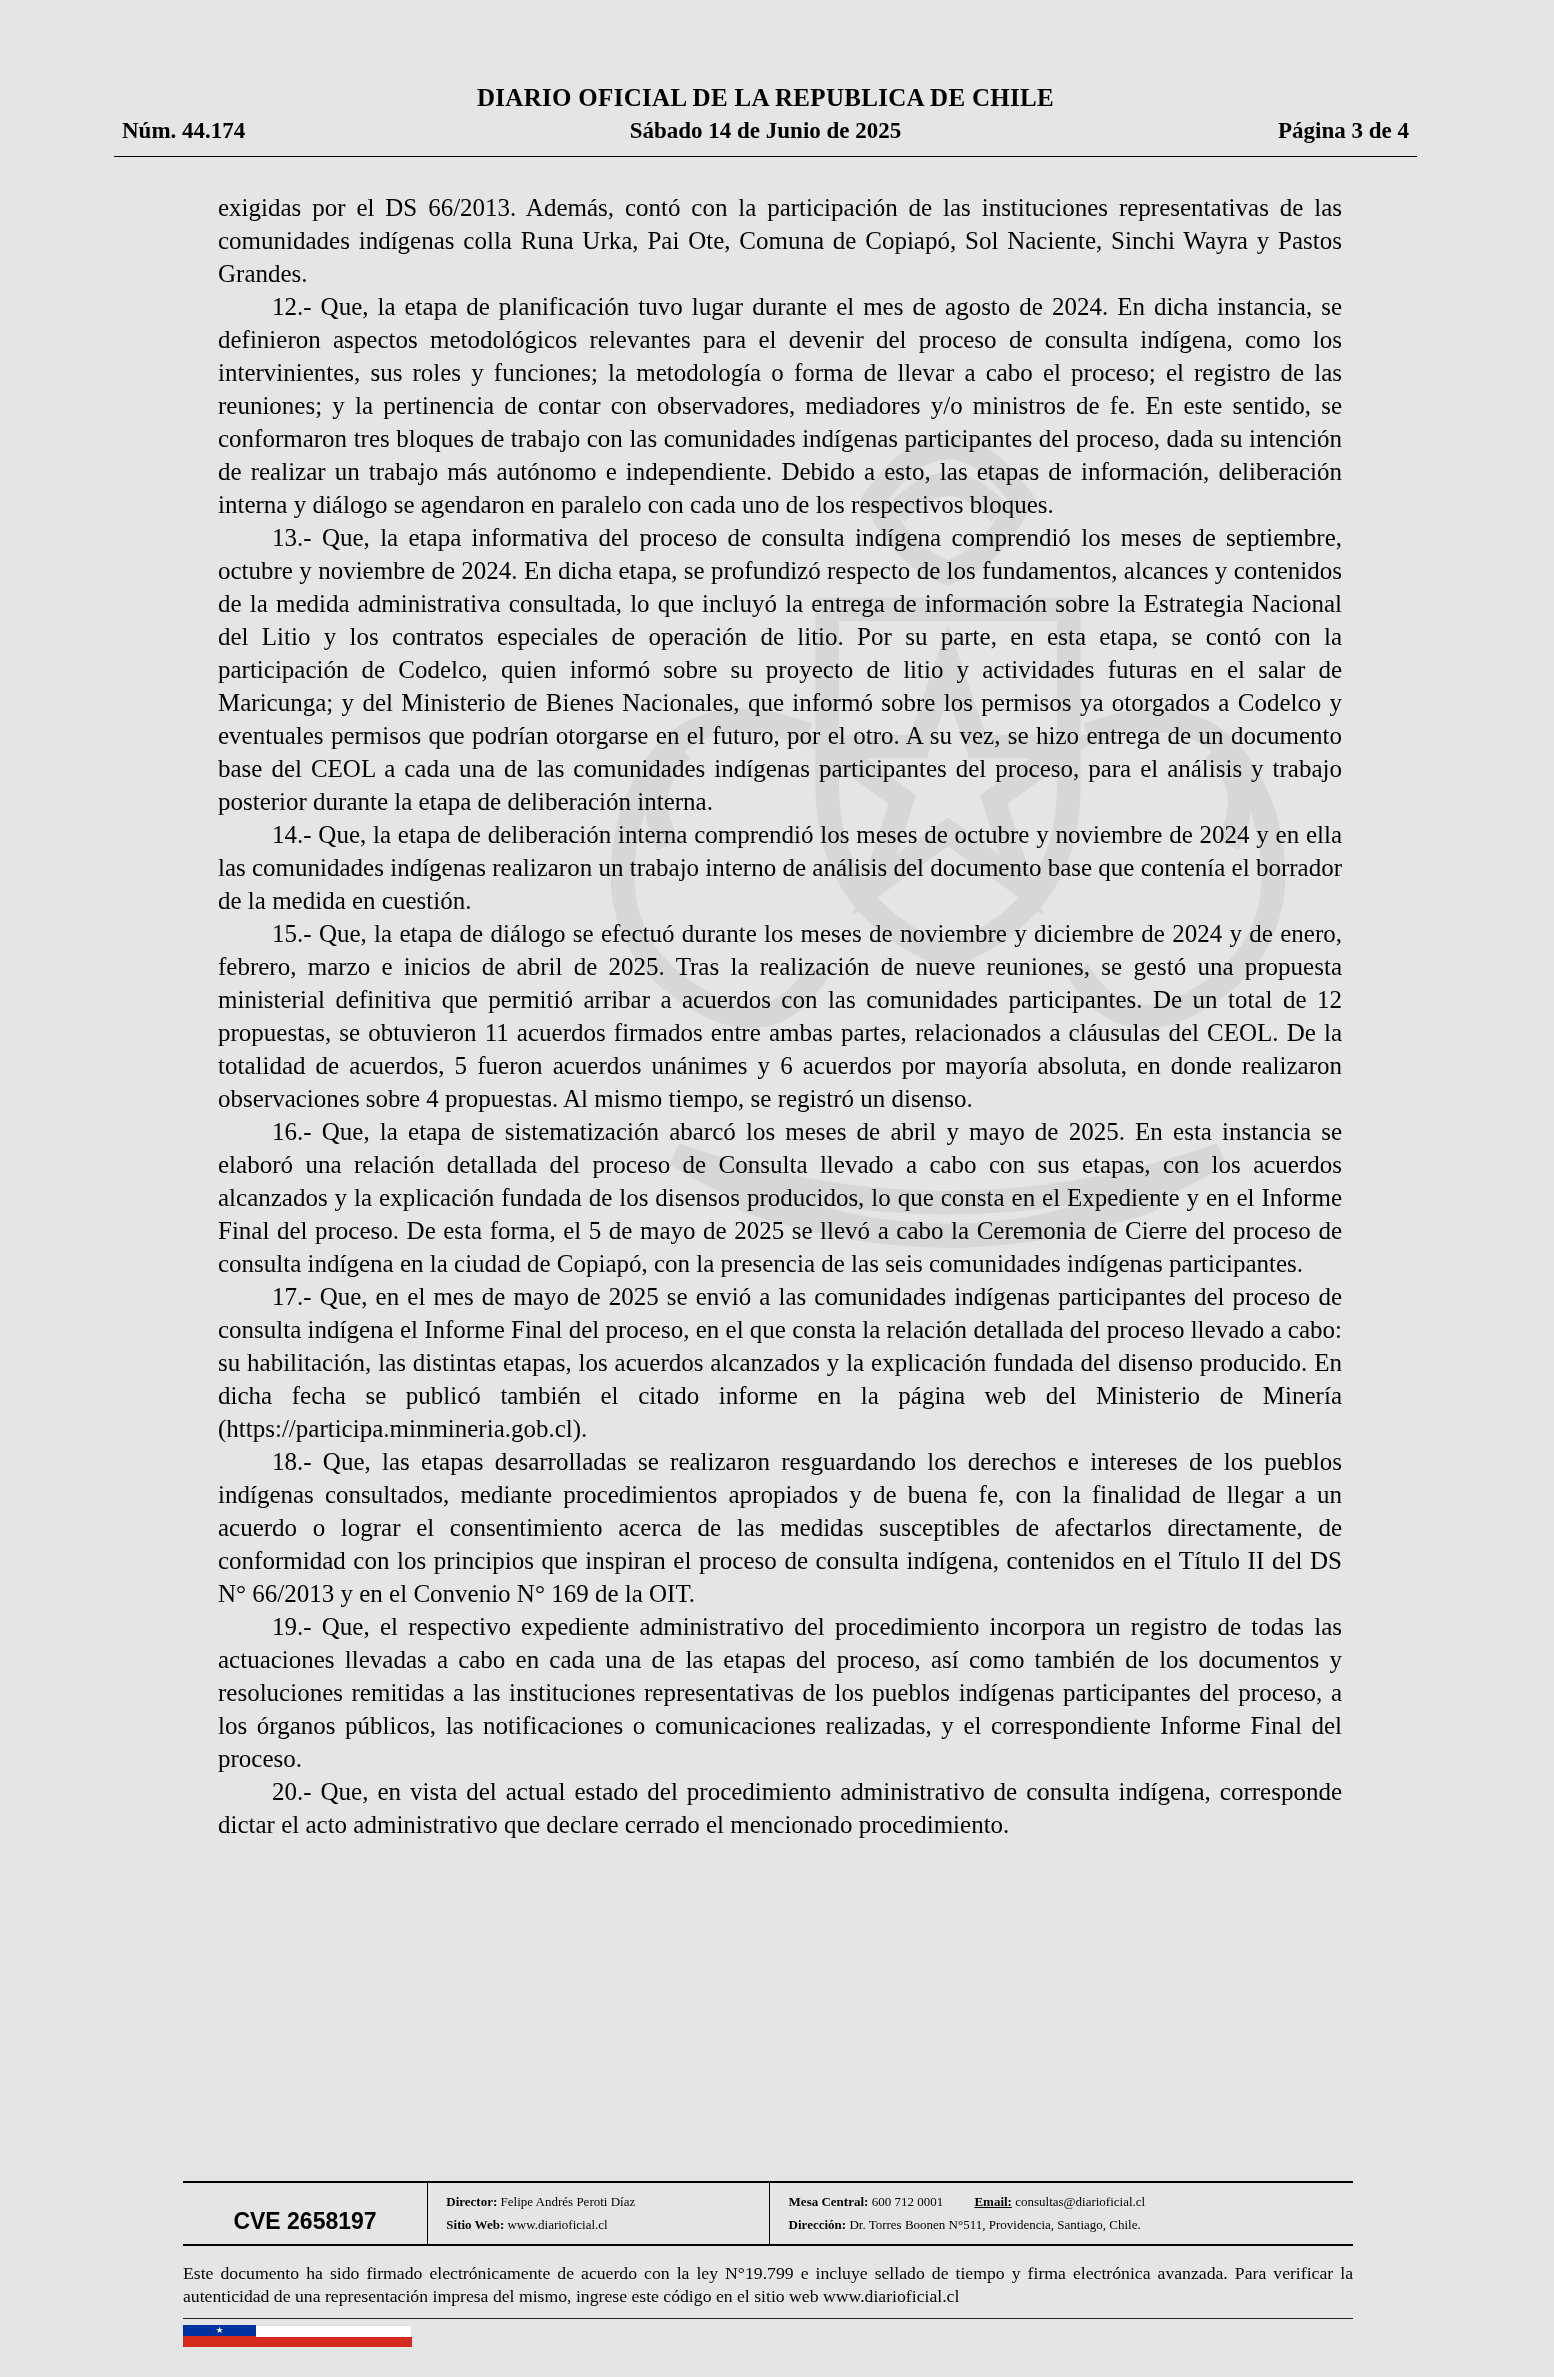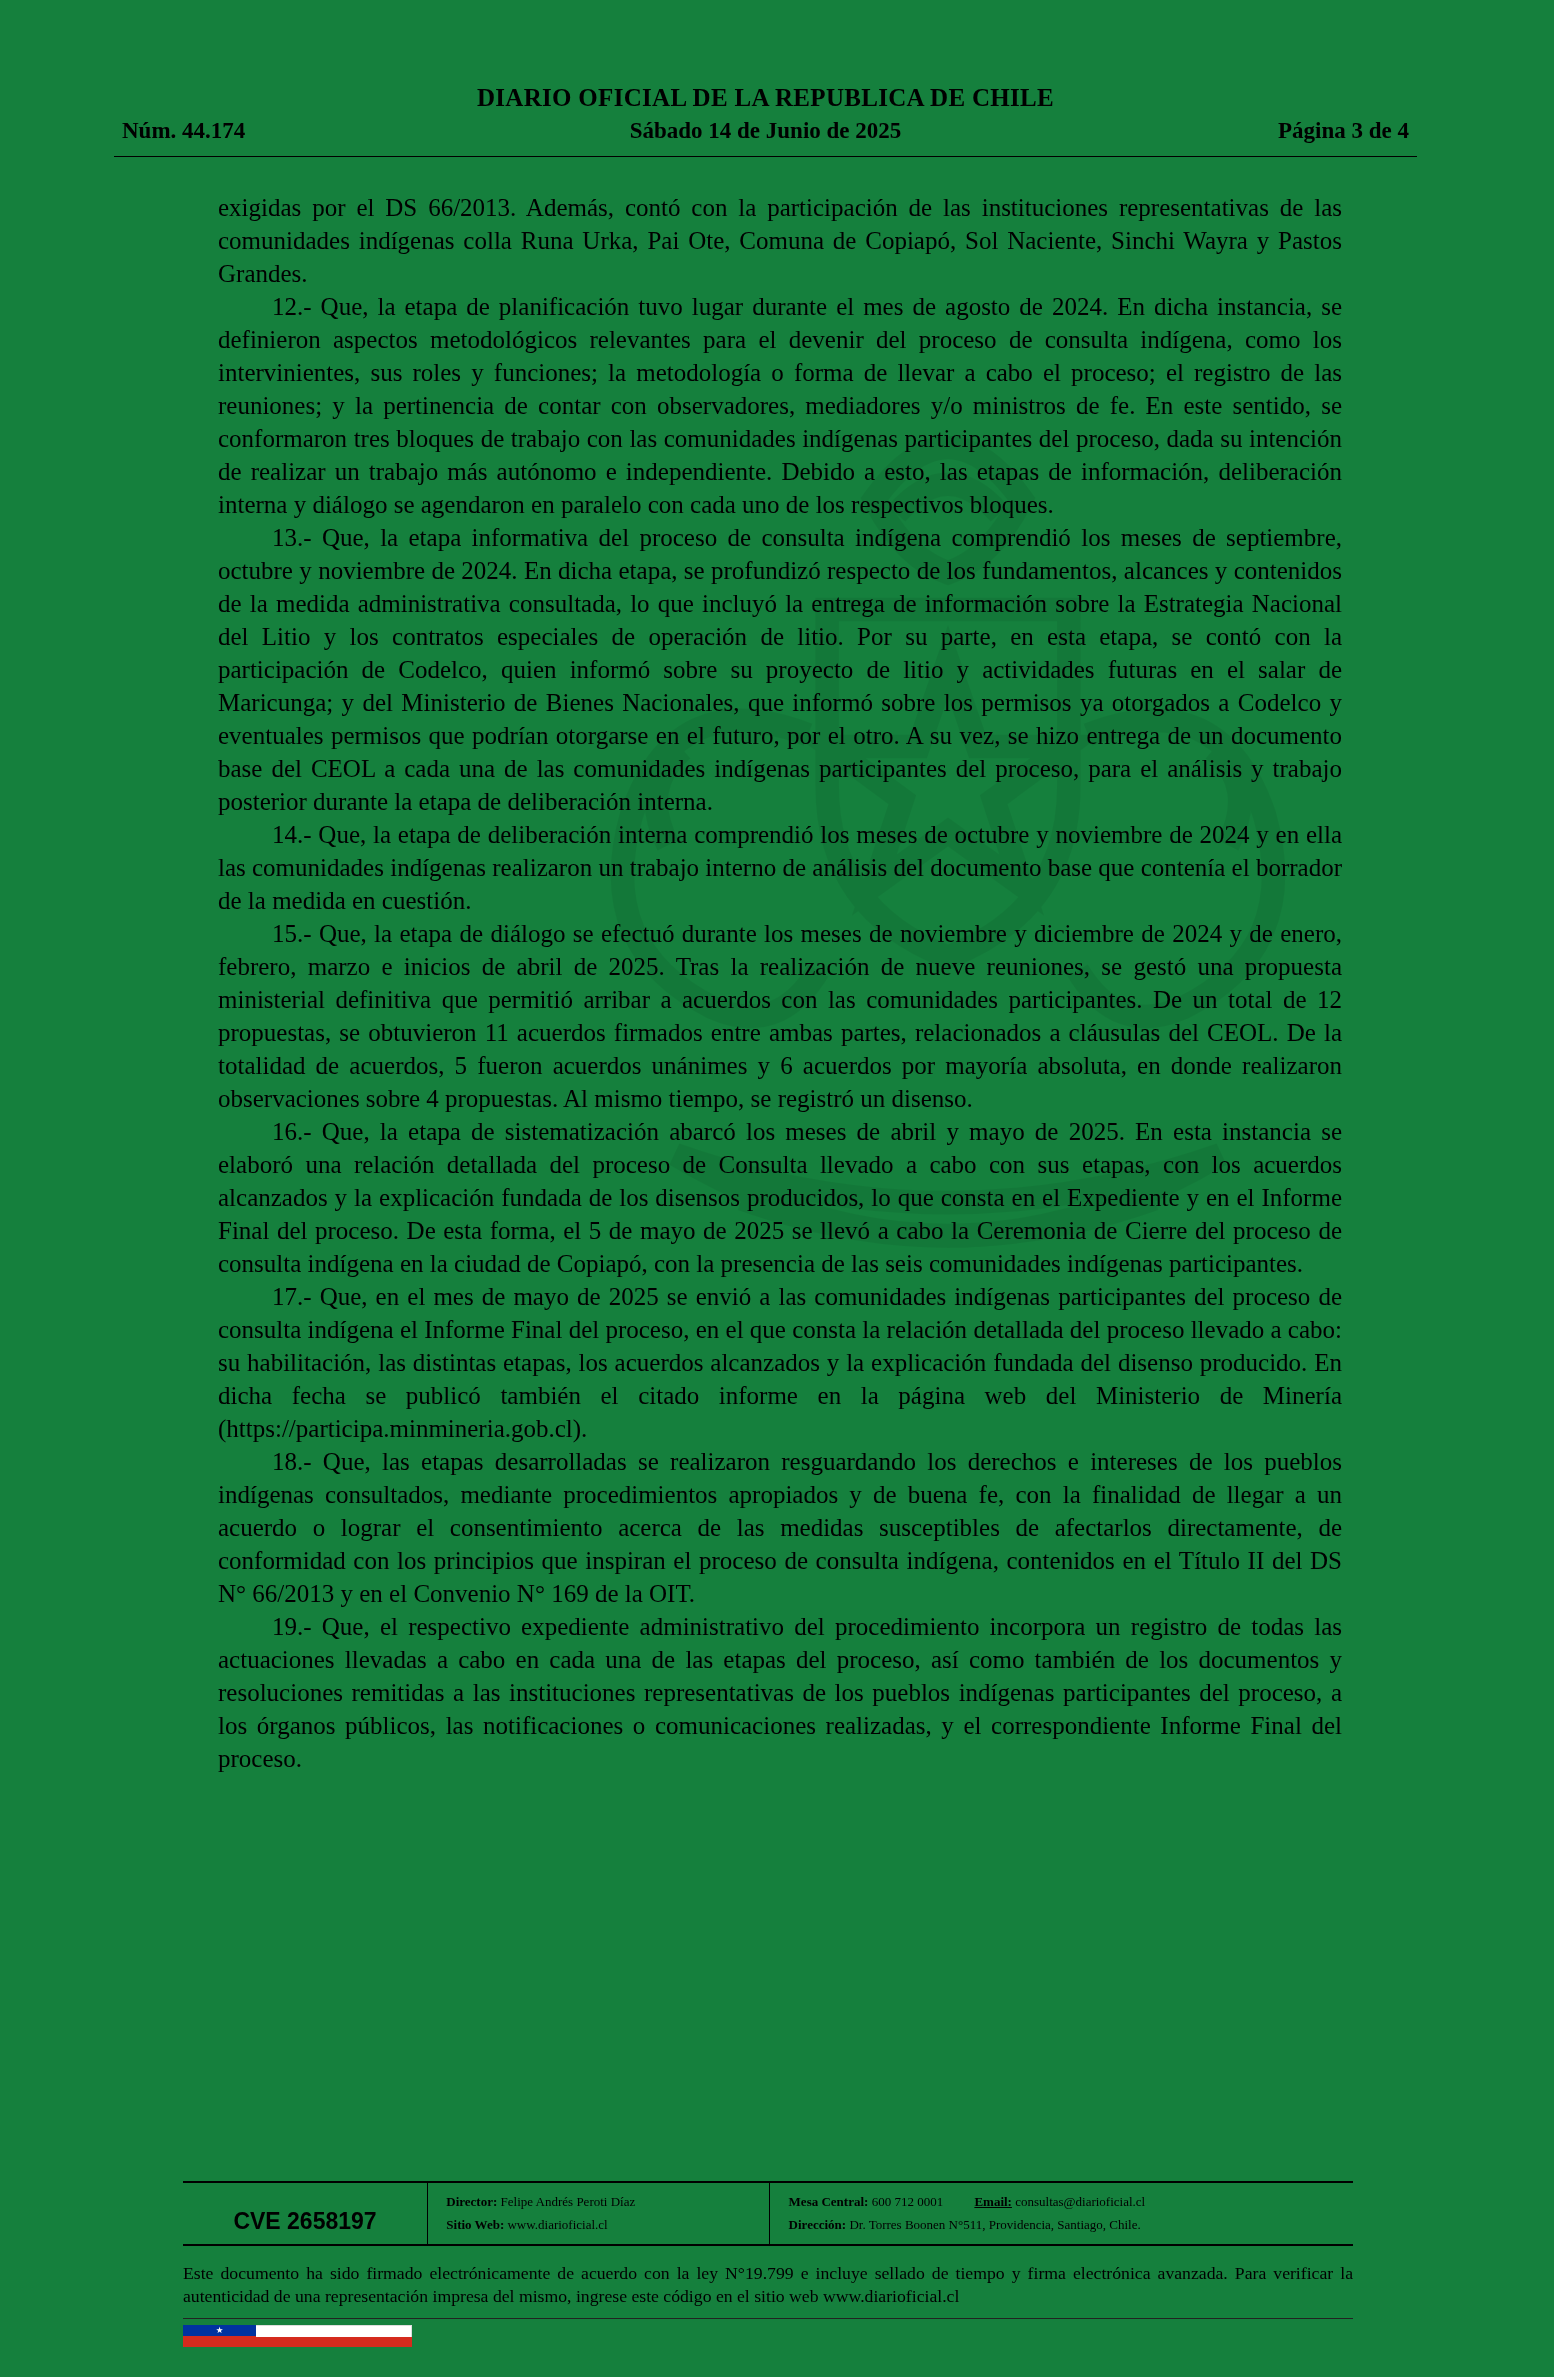--- a/index.html
+++ b/index.html
@@ -1,20 +1,20 @@
 <!DOCTYPE html>
 <html style="font-size:9.8px"><head>
 <meta charset="utf-8">
 <style>
   html, body { margin: 0; padding: 0; background: #ffffff; }
   .page {
     position: relative;
     width: 1554px;
     height: 2377px;
-    background: #15803d;
+    background: #e5e5e5;
     color: #000000;
     font-family: "Liberation Serif", "DejaVu Serif", serif;
     overflow: hidden;
     z-index: 0;
   }
 
   
   .watermark {
     position: absolute;
     left: 506px;
@@ -159,20 +159,21 @@
   <main class="doc-body">
     <p class="para">exigidas por el DS 66/2013. Además, contó con la participación de las instituciones representativas de las comunidades indígenas colla Runa Urka, Pai Ote, Comuna de Copiapó, Sol Naciente, Sinchi Wayra y Pastos Grandes.</p>
     <p class="para indent">12.- Que, la etapa de planificación tuvo lugar durante el mes de agosto de 2024. En dicha instancia, se definieron aspectos metodológicos relevantes para el devenir del proceso de consulta indígena, como los intervinientes, sus roles y funciones; la metodología o forma de llevar a cabo el proceso; el registro de las reuniones; y la pertinencia de contar con observadores, mediadores y/o ministros de fe. En este sentido, se conformaron tres bloques de trabajo con las comunidades indígenas participantes del proceso, dada su intención de realizar un trabajo más autónomo e independiente. Debido a esto, las etapas de información, deliberación interna y diálogo se agendaron en paralelo con cada uno de los respectivos bloques.</p>
     <p class="para indent">13.- Que, la etapa informativa del proceso de consulta indígena comprendió los meses de septiembre, octubre y noviembre de 2024. En dicha etapa, se profundizó respecto de los fundamentos, alcances y contenidos de la medida administrativa consultada, lo que incluyó la entrega de información sobre la Estrategia Nacional del Litio y los contratos especiales de operación de litio. Por su parte, en esta etapa, se contó con la participación de Codelco, quien informó sobre su proyecto de litio y actividades futuras en el salar de Maricunga; y del Ministerio de Bienes Nacionales, que informó sobre los permisos ya otorgados a Codelco y eventuales permisos que podrían otorgarse en el futuro, por el otro. A su vez, se hizo entrega de un documento base del CEOL a cada una de las comunidades indígenas participantes del proceso, para el análisis y trabajo posterior durante la etapa de deliberación interna.</p>
     <p class="para indent">14.- Que, la etapa de deliberación interna comprendió los meses de octubre y noviembre de 2024 y en ella las comunidades indígenas realizaron un trabajo interno de análisis del documento base que contenía el borrador de la medida en cuestión.</p>
     <p class="para indent">15.- Que, la etapa de diálogo se efectuó durante los meses de noviembre y diciembre de 2024 y de enero, febrero, marzo e inicios de abril de 2025. Tras la realización de nueve reuniones, se gestó una propuesta ministerial definitiva que permitió arribar a acuerdos con las comunidades participantes. De un total de 12 propuestas, se obtuvieron 11 acuerdos firmados entre ambas partes, relacionados a cláusulas del CEOL. De la totalidad de acuerdos, 5 fueron acuerdos unánimes y 6 acuerdos por mayoría absoluta, en donde realizaron observaciones sobre 4 propuestas. Al mismo tiempo, se registró un disenso.</p>
     <p class="para indent">16.- Que, la etapa de sistematización abarcó los meses de abril y mayo de 2025. En esta instancia se elaboró una relación detallada del proceso de Consulta llevado a cabo con sus etapas, con los acuerdos alcanzados y la explicación fundada de los disensos producidos, lo que consta en el Expediente y en el Informe Final del proceso. De esta forma, el 5 de mayo de 2025 se llevó a cabo la Ceremonia de Cierre del proceso de consulta indígena en la ciudad de Copiapó, con la presencia de las seis comunidades indígenas participantes.</p>
     <p class="para indent">17.- Que, en el mes de mayo de 2025 se envió a las comunidades indígenas participantes del proceso de consulta indígena el Informe Final del proceso, en el que consta la relación detallada del proceso llevado a cabo: su habilitación, las distintas etapas, los acuerdos alcanzados y la explicación fundada del disenso producido. En dicha fecha se publicó también el citado informe en la página web del Ministerio de Minería (https://participa.minmineria.gob.cl).</p>
     <p class="para indent">18.- Que, las etapas desarrolladas se realizaron resguardando los derechos e intereses de los pueblos indígenas consultados, mediante procedimientos apropiados y de buena fe, con la finalidad de llegar a un acuerdo o lograr el consentimiento acerca de las medidas susceptibles de afectarlos directamente, de conformidad con los principios que inspiran el proceso de consulta indígena, contenidos en el Título II del DS N° 66/2013 y en el Convenio N° 169 de la OIT.</p>
     <p class="para indent">19.- Que, el respectivo expediente administrativo del procedimiento incorpora un registro de todas las actuaciones llevadas a cabo en cada una de las etapas del proceso, así como también de los documentos y resoluciones remitidas a las instituciones representativas de los pueblos indígenas participantes del proceso, a los órganos públicos, las notificaciones o comunicaciones realizadas, y el correspondiente Informe Final del proceso.</p>
+    <p class="para indent">20.- Que, en vista del actual estado del procedimiento administrativo de consulta indígena, corresponde dictar el acto administrativo que declare cerrado el mencionado procedimiento.</p>
   </main>
 
   <footer class="doc-footer">
     <div class="cve-box">
       <div class="cve-cell">CVE 2658197</div>
       <div class="info-cell c2">
         <div>
           <span class="lbl">Director:</span>
           <span>Felipe Andrés Peroti Díaz</span>
         </div>

